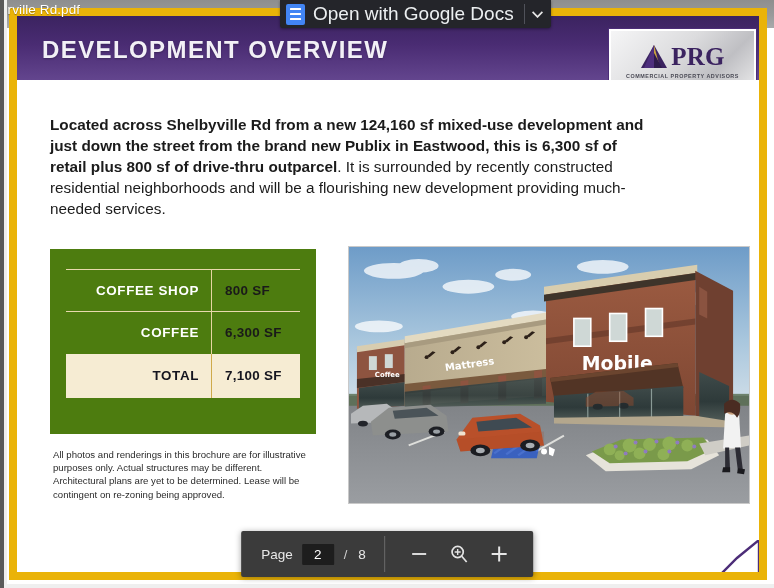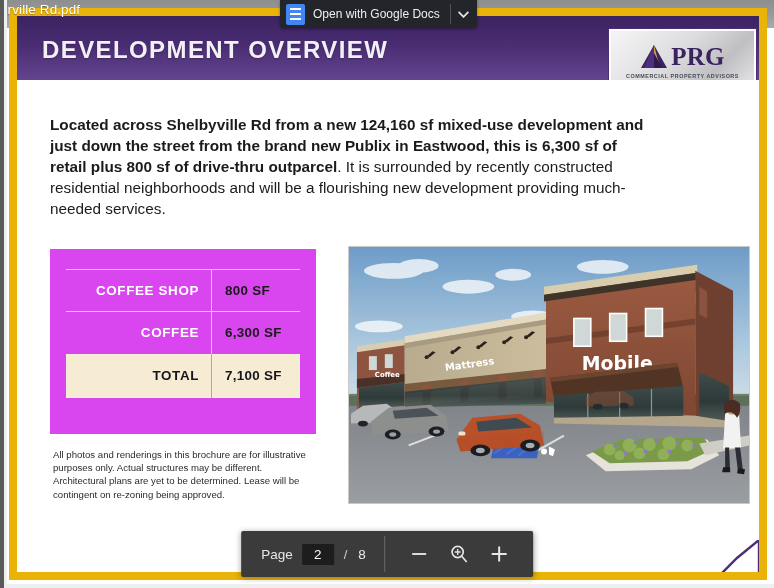--- a/index.html
+++ b/index.html
@@ -85,21 +85,21 @@
     flex: none;
   }
   .gdocs-icon i {
     display: block;
     width: 11px; height: 2.5px;
     background: #ffffff;
     border-radius: .5px;
   }
   .gdocs-label {
     color: #eceff1;
-    font-size: 12px;
+    font-size: 19px;
     padding-right: 10px;
     white-space: nowrap;
   }
   .gdocs-sep {
     width: 1px;
     height: 20px;
     background: #50525a;
   }
   .gdocs-caret {
     width: 26px; height: 28px;
@@ -202,21 +202,21 @@
   }
   .lede b { font-weight: 700; }
 
   
   .sf-table {
     position: absolute;
     top: 169px;
     left: 33px;
     width: 266px;
     height: 185px;
-    background: #d946ef;
+    background: #4d7c0f;
     padding: 20px 16px;
   }
   .sf-inner { width: 100%; border-collapse: collapse; }
   .sf-inner td {
     padding: 0;
     height: 42px;
     vertical-align: middle;
   }
   .sf-label {
     text-align: right;

